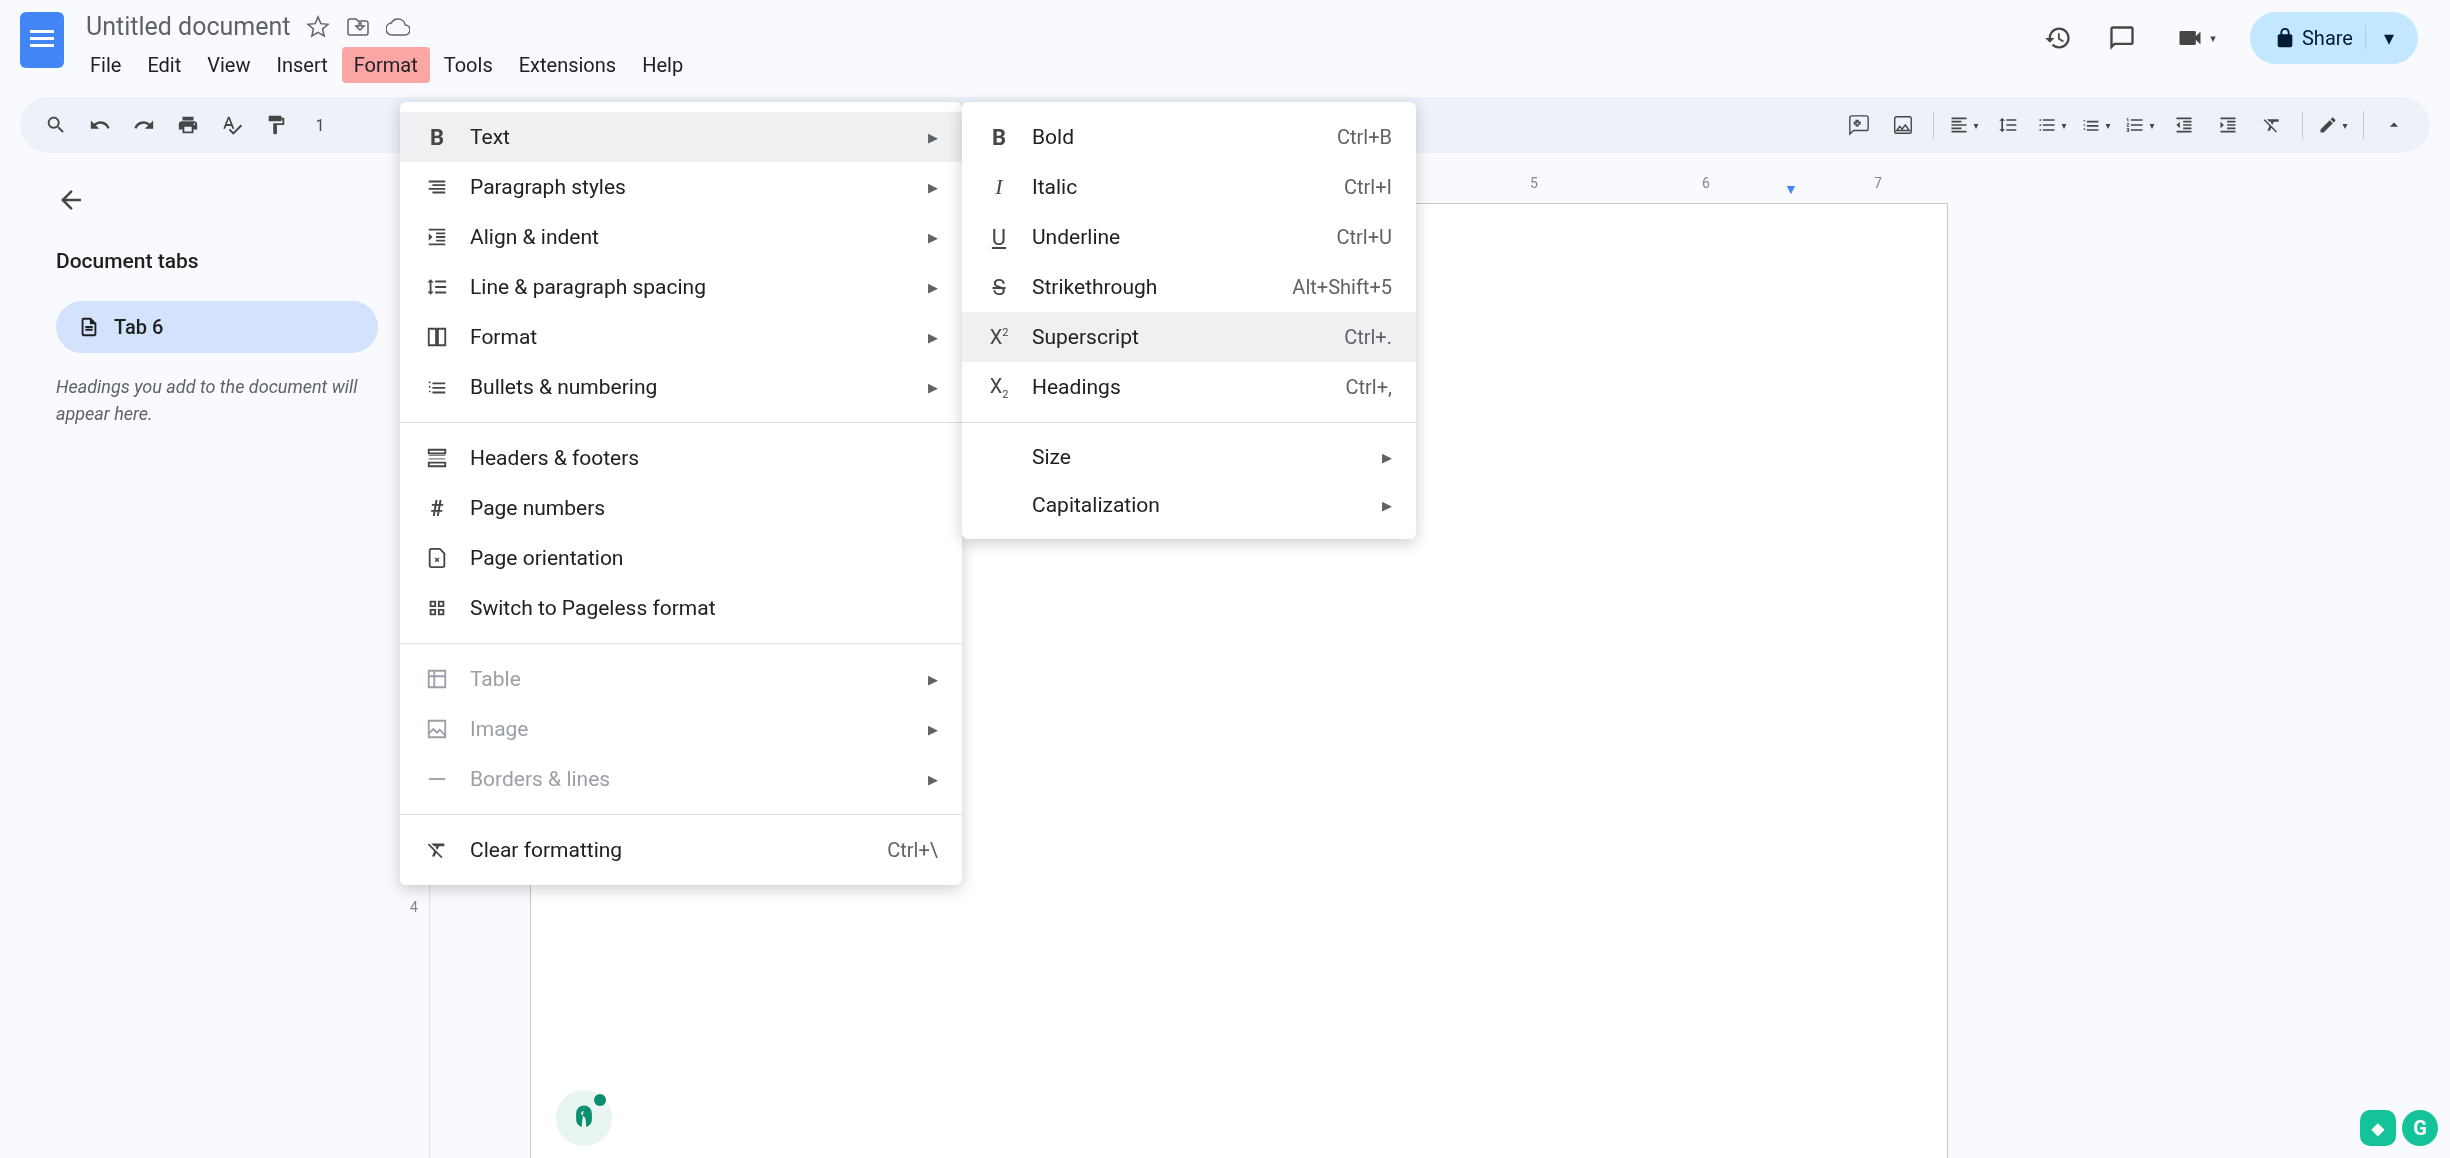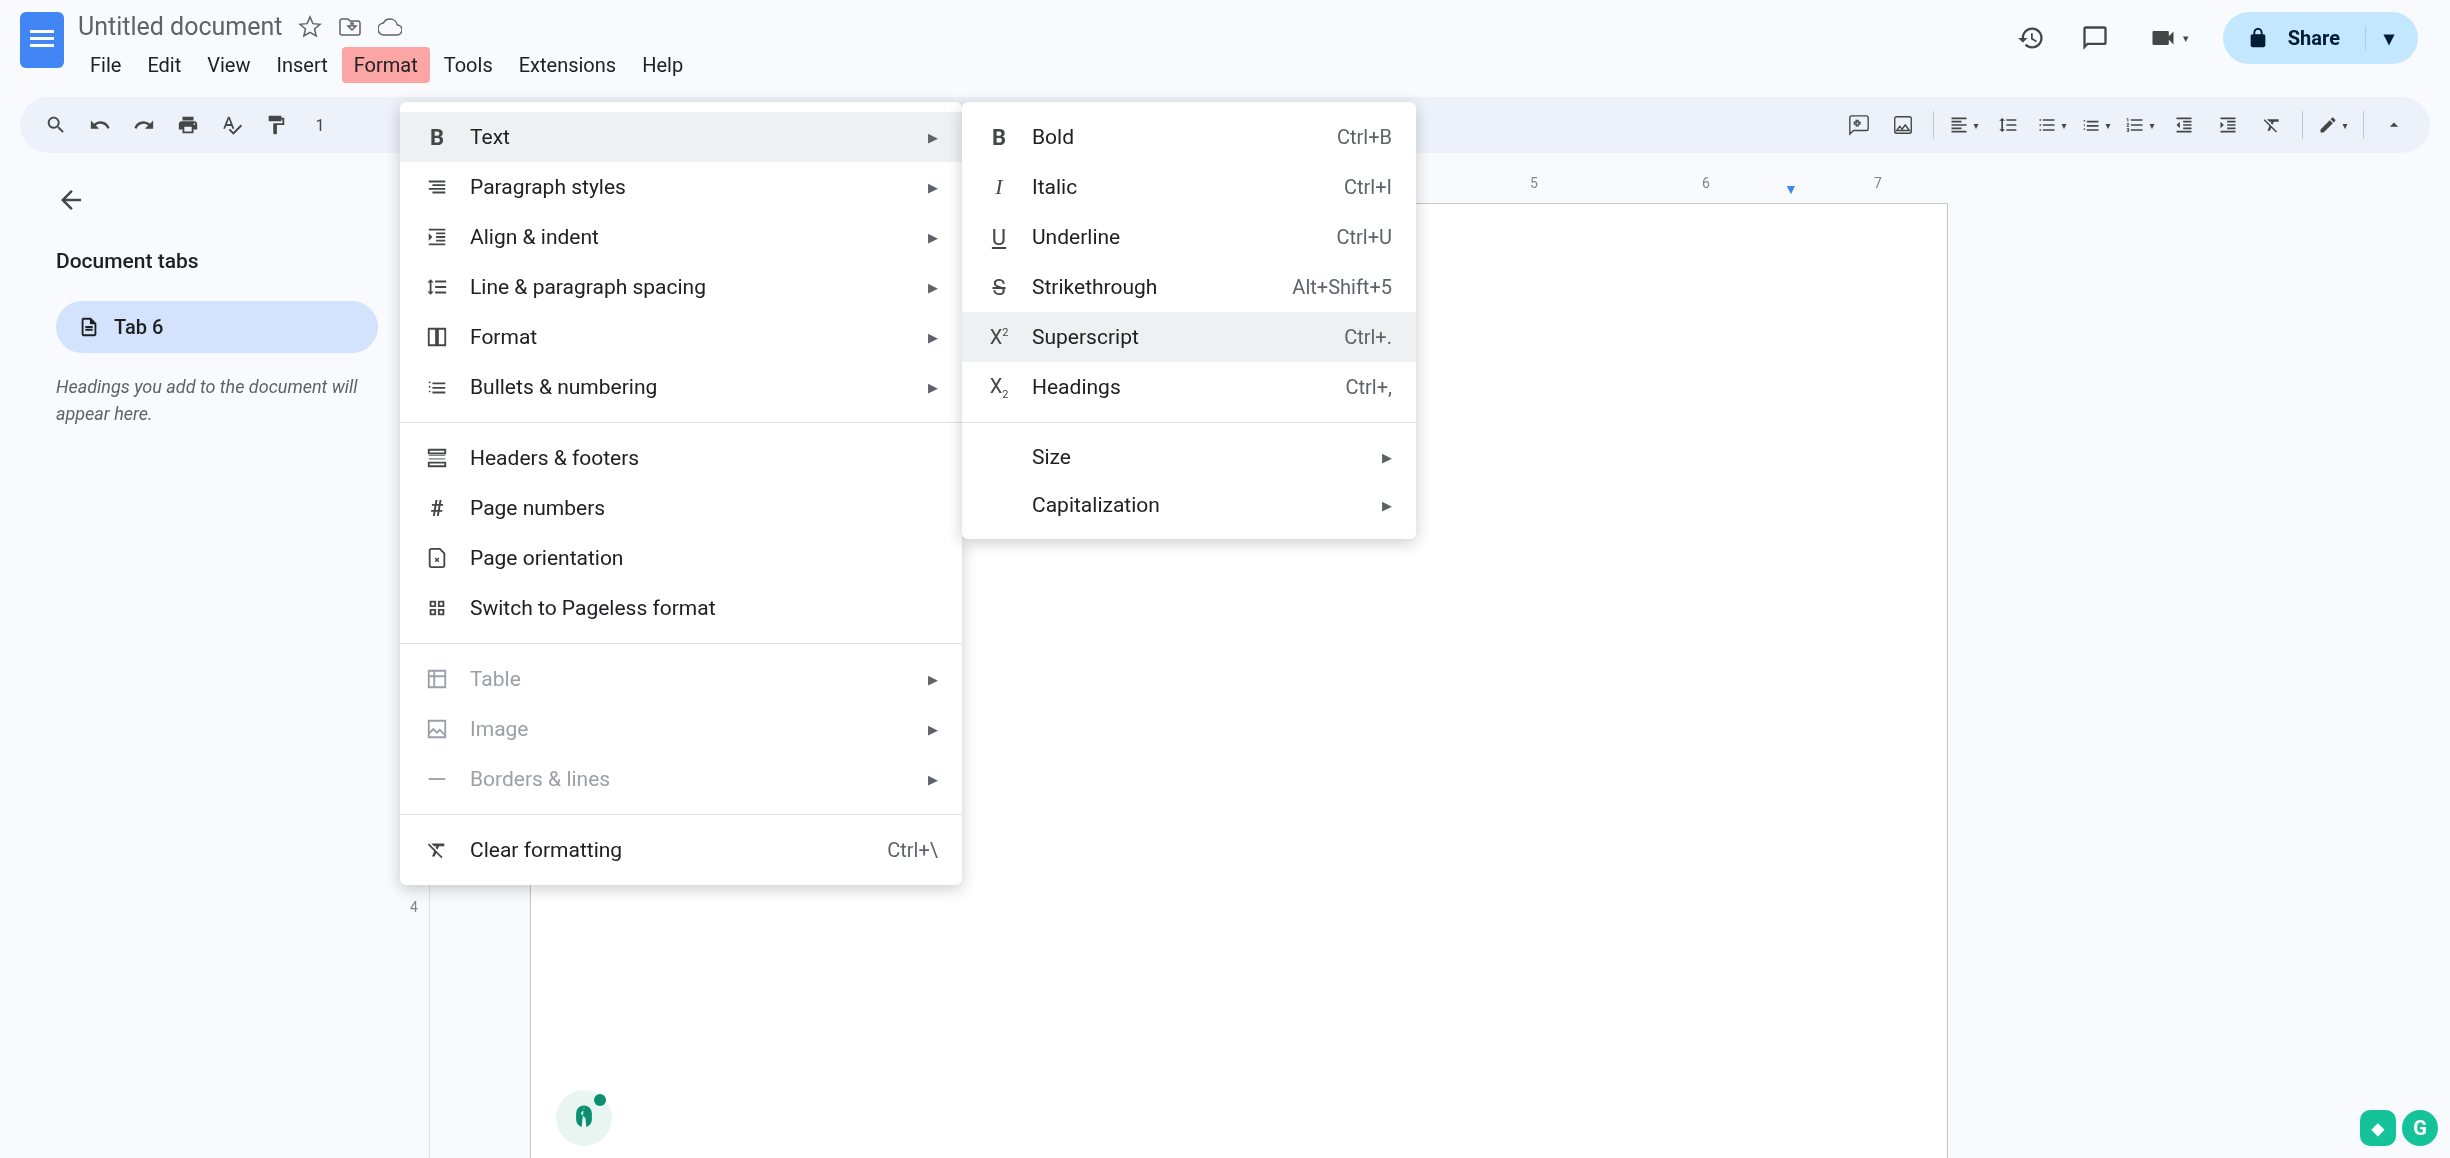--- a/index.html
+++ b/index.html
@@ -2,29 +2,29 @@
 <html><head>
   <meta charset="utf-8">
   <style>
     * { margin: 0; padding: 0; box-sizing: border-box; font-family: "Google Sans", Roboto, Arial, sans-serif; }
     body { background: #f8fafd; width: 2450px; height: 1158px; overflow: hidden; position: relative; }
     
     .header { display: flex; align-items: flex-start; padding: 12px 20px 0 20px; }
     .app-icon { width: 44px; height: 56px; background: #4285f4; border-radius: 6px; margin-right: 14px; position: relative; display: flex; align-items: center; justify-content: center; }
     .app-icon::after { content: ''; position: absolute; width: 24px; height: 3px; background: white; top: 18px; box-shadow: 0 7px 0 white, 0 14px 0 white; }
     .header-main { flex: 1; }
-    .doc-title-row { display: flex; align-items: center; gap: 16px; }
+    .doc-title-row { display: flex; align-items: center; gap: 16px; margin-left: 8px; }
     .doc-title { font-size: 25px; color: #5f6368; }
     .title-icon { color: #5f6368; width: 24px; height: 24px; display: flex; align-items: center; justify-content: center; }
     .menu-bar { display: flex; gap: 2px; margin-top: 6px; }
     .menu-item { padding: 6px 12px; font-size: 20px; color: #202124; border-radius: 4px; cursor: pointer; }
     .menu-item.active { background: #fca5a5; }
     .header-right { display: flex; align-items: center; gap: 24px; margin-left: auto; padding-right: 12px; }
     .hdr-btn { color: #444746; display: flex; align-items: center; justify-content: center; width: 40px; height: 40px; }
-    .share-btn { background: #c2e7ff; border-radius: 40px; padding: 14px 24px; display: flex; align-items: center; gap: 19px; font-size: 20px; color: #001d35; font-weight: 700; }
+    .share-btn { background: #c2e7ff; border-radius: 40px; padding: 14px 24px; display: flex; align-items: center; gap: 6px; font-size: 20px; color: #001d35; font-weight: 400; }
     .share-arrow { border-left: 1px solid #a9cfe6; padding-left: 18px; margin-left: 6px; }
     
     .toolbar { margin: 14px 20px 0 20px; background: #edf2fa; border-radius: 40px; padding: 8px 16px; display: flex; align-items: center; gap: 4px; }
     .tb-btn { width: 40px; height: 40px; display: flex; align-items: center; justify-content: center; color: #444746; border-radius: 6px; position: relative; }
     .tb-sep { width: 1px; height: 28px; background: #c7c7c7; margin: 0 6px; }
     .tb-gap { flex: 1; }
     .tb-dd::after { content: '▾'; font-size: 10px; margin-left: 4px; color: #444746; }
     
     .workspace { display: flex; margin-top: 8px; height: calc(100% - 180px); }
     .sidebar { width: 402px; padding: 24px 24px 0 56px; }

